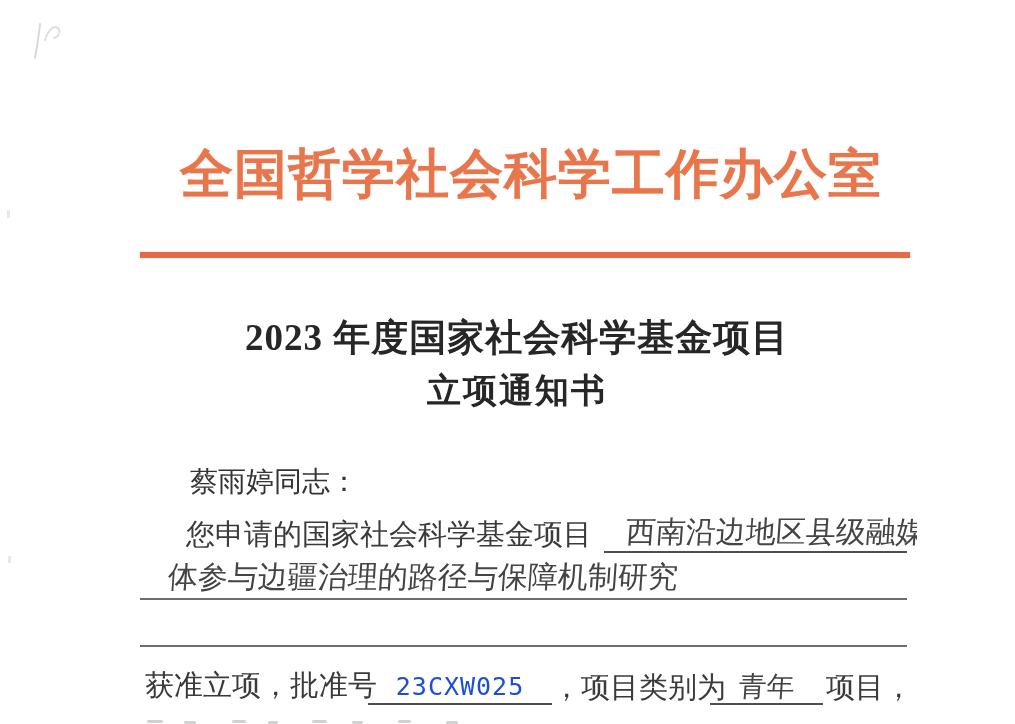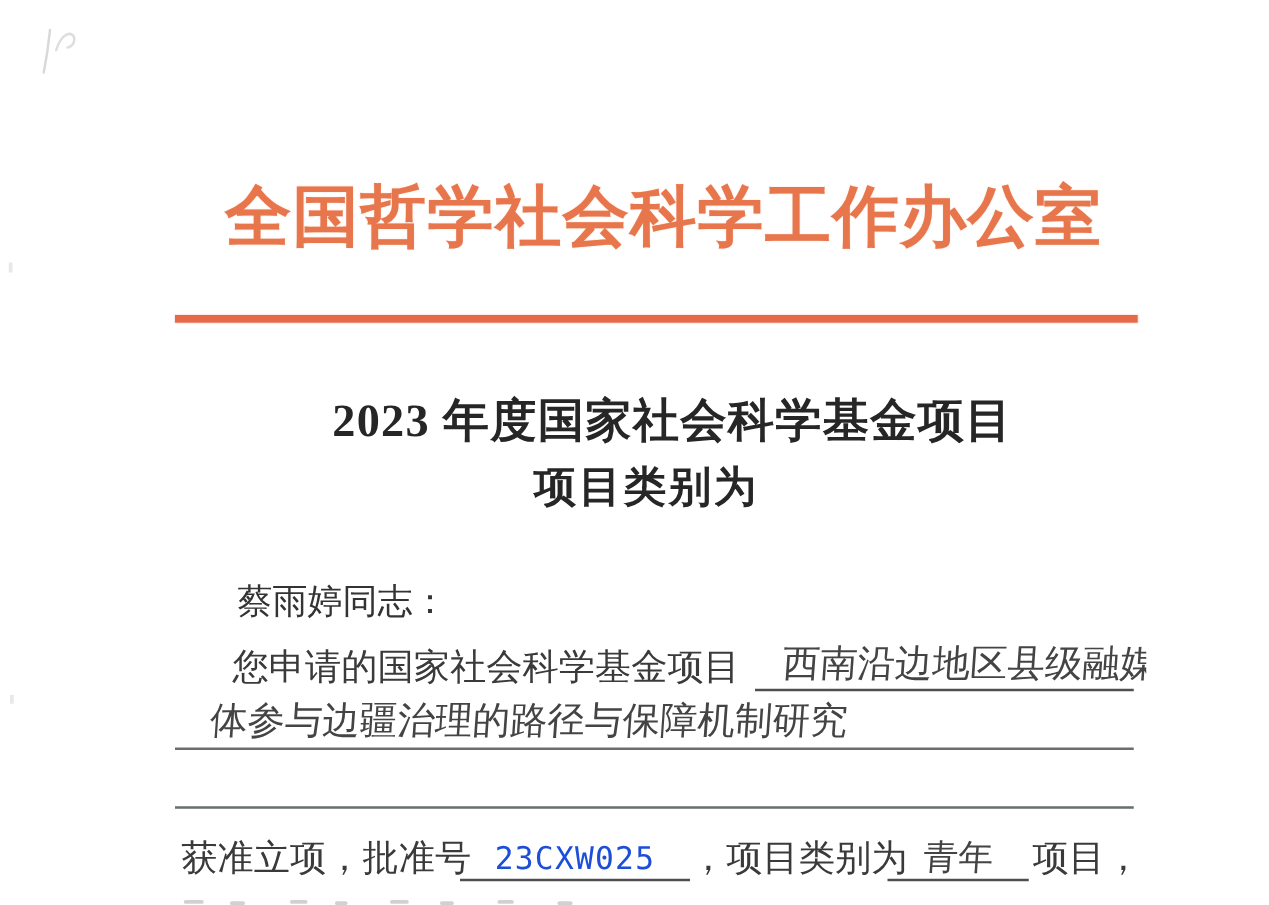--- a/index.html
+++ b/index.html
@@ -30,21 +30,21 @@
     width: 770px; height: 6px;
     background: #e56b48;
     box-shadow: 0 0 1px rgba(229,107,72,0.6);
   }
 
   
   .doc-title-1 {
     left: 517px; top: 317px;
     transform: translateX(-50%);
     font-size: 37px; font-weight: 700;
-    letter-spacing: 1px; color: #262626; margin-left: 21px;
+    letter-spacing: 1px; color: #262626;
   }
   .doc-title-2 {
     left: 517px; top: 371px;
     transform: translateX(-50%);
     font-size: 34px; font-weight: 700;
     letter-spacing: 2px; color: #262626;
   }
 
   .salutation { left: 190px; top: 466px; font-size: 28px; color: #333; }
 
@@ -61,21 +61,21 @@
 
   .rule-thin {
     height: 0; border-bottom: 2px solid #5a5a5a;
   }
   .ul-a { left: 604px; top: 551px; width: 303px; border-color: #4f4f4f; }
   .ul-b { left: 140px; top: 598px; width: 767px; border-color: #6a6f6a; }
   .ul-c { left: 140px; top: 645px; width: 767px; border-color: #6a6f6a; }
   .ul-d { left: 368px; top: 703px; width: 184px; border-color: #4f4f4f; }
   .ul-e { left: 710px; top: 703px; width: 113px; border-color: #4f4f4f; }
 
-  .approval-prefix { left: 145px; top: 671px; }
+  .approval-prefix { left: 145px; top: 671px; font-family: Liberation Mono, monospace; }
   .approval-number {
     left: 368px; top: 673px; width: 184px;
     text-align: center;
     font-family: "DejaVu Sans Mono", monospace;
     font-size: 25px; color: #1d4ed8; letter-spacing: 1px;
   }
   .category-label { left: 552px; top: 671px; text-align: center; }
   .category-value {
     left: 710px; top: 671px; width: 113px;
     text-align: center; font-size: 28px;
@@ -101,21 +101,21 @@
     <path d="M12 8 C11 18, 9 32, 7 42" stroke="#d9d9d9" stroke-width="2" fill="none" stroke-linecap="round"></path>
     <path d="M17 24 C20 14, 26 9, 30 12 C33 15, 31 21, 26 22" stroke="#dedede" stroke-width="2" fill="none" stroke-linecap="round"></path>
   </svg>
   <div class="edge-dot" style="left:7px; top:210px; width:3px; height:8px;"></div>
   <div class="edge-dot" style="left:8px; top:556px; width:3px; height:7px;"></div>
 
   <div class="abs org-title">全国哲学社会科学工作办公室</div>
   <div class="abs org-rule"></div>
 
   <div class="abs doc-title-1">2023 年度国家社会科学基金项目</div>
-  <div class="abs doc-title-2">项目类别为</div>
+  <div class="abs doc-title-2">立项通知书</div>
 
   <div class="abs body-printed line1-printed">您申请的国家社会科学基金项目</div>
 
   <div class="abs salutation">蔡雨婷同志：</div>
   <div class="abs hand proj-part1">西南沿边地区县级融媒</div>
   <div class="abs rule-thin ul-a"></div>
 
   <div class="abs hand proj-part2">体参与边疆治理的路径与保障机制研究</div>
   <div class="abs rule-thin ul-b"></div>
 

